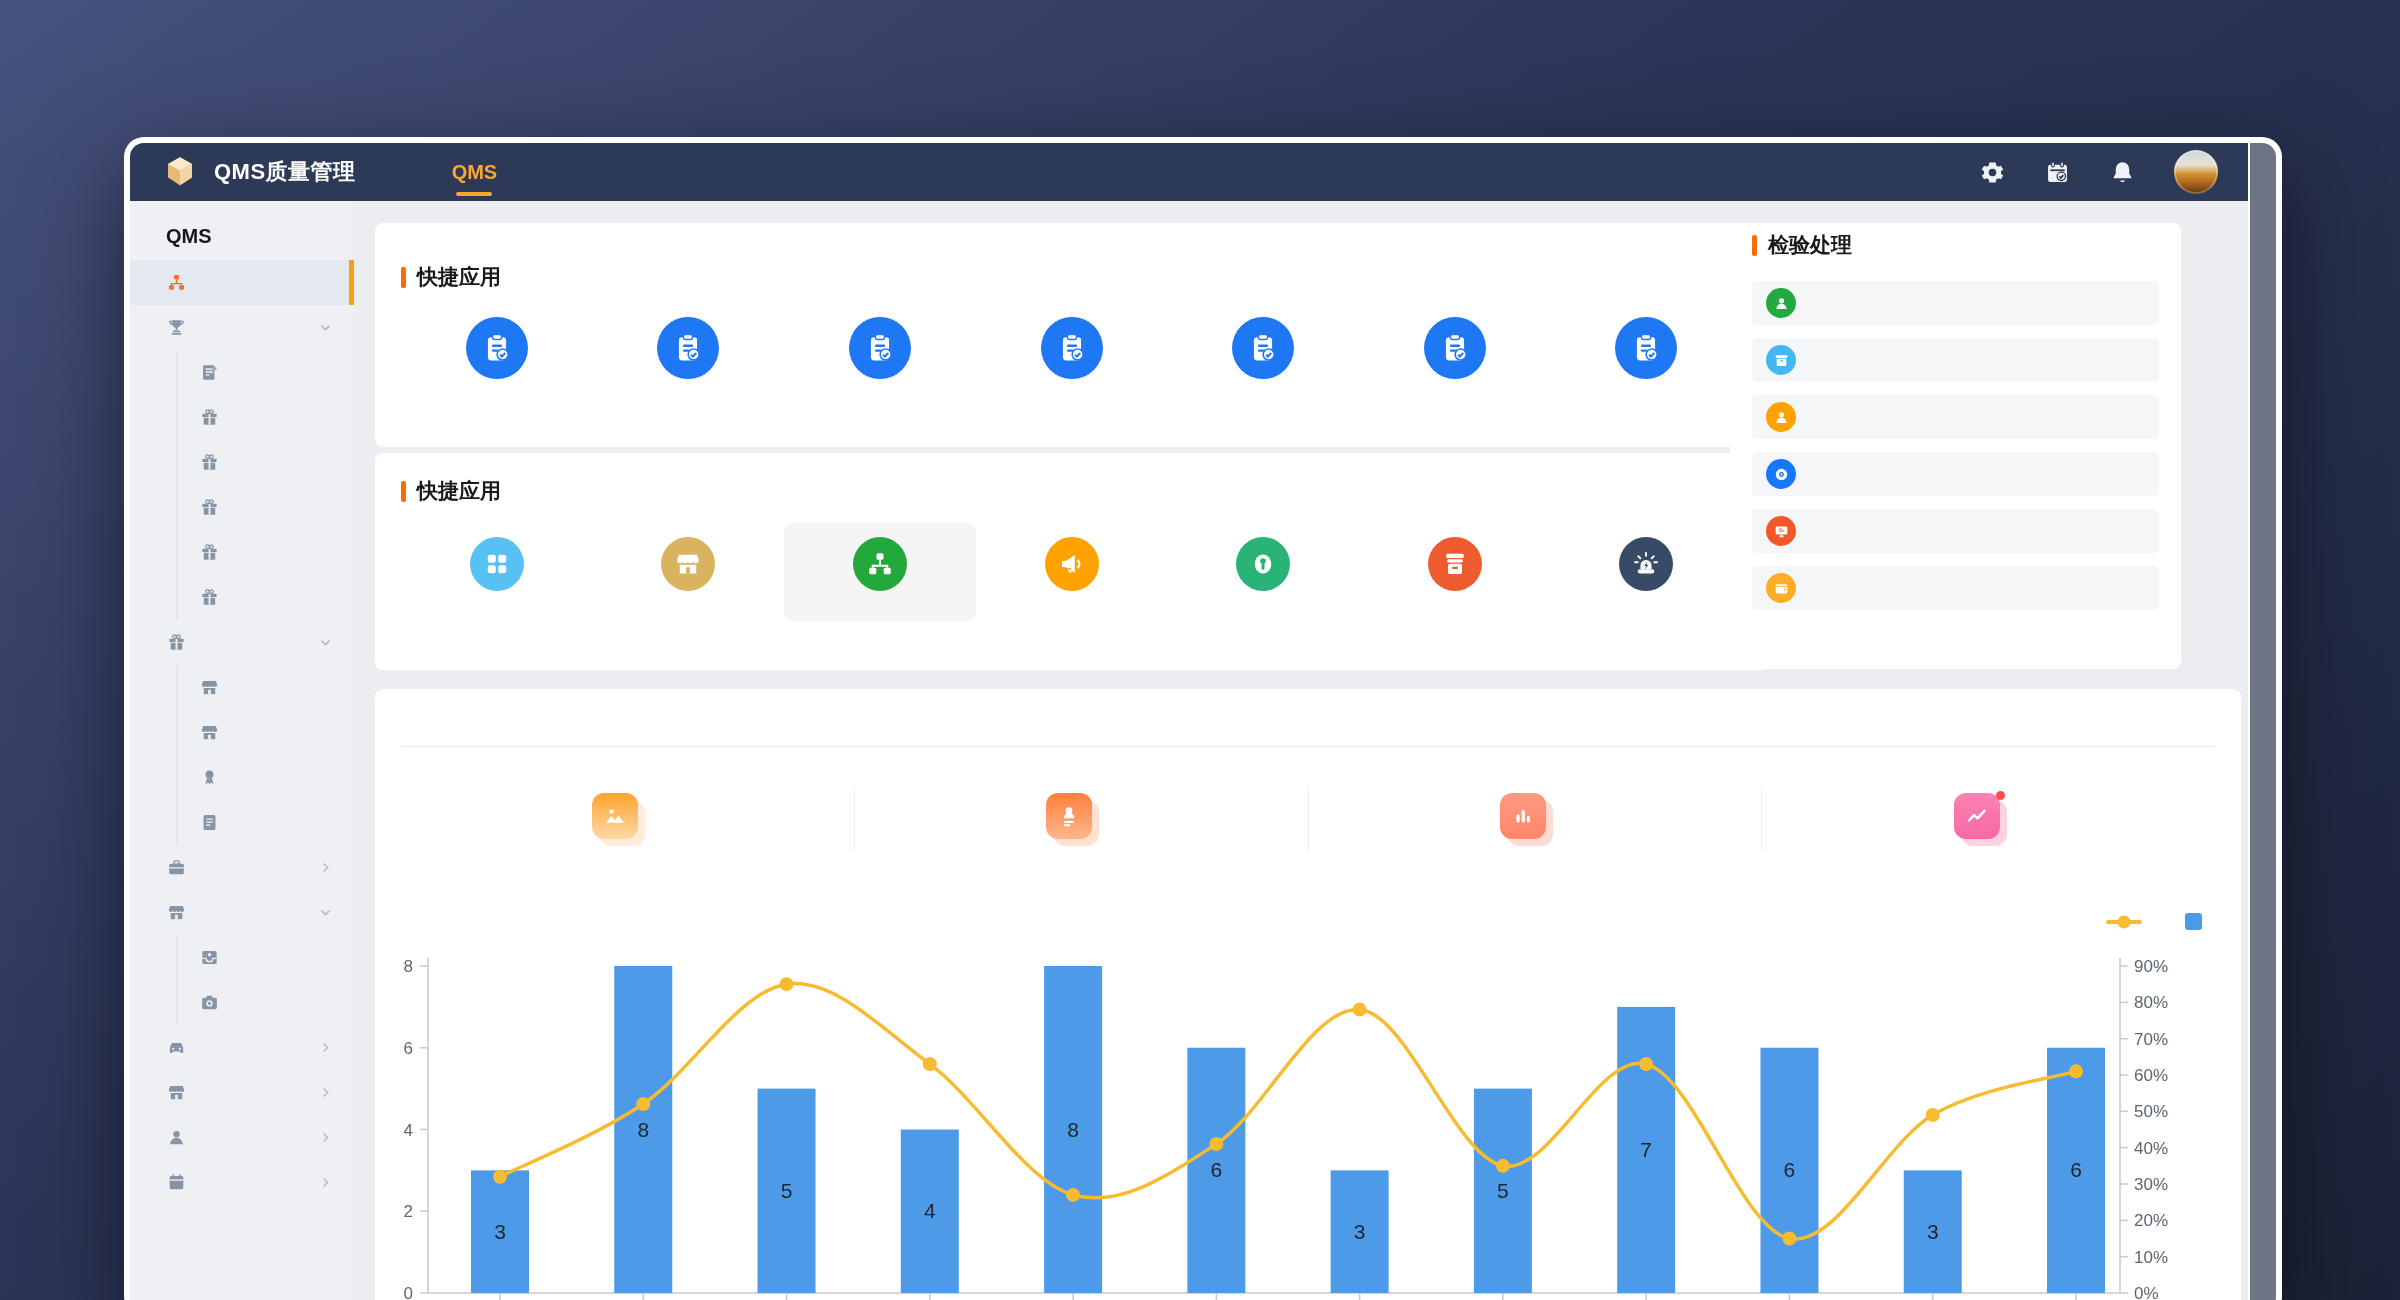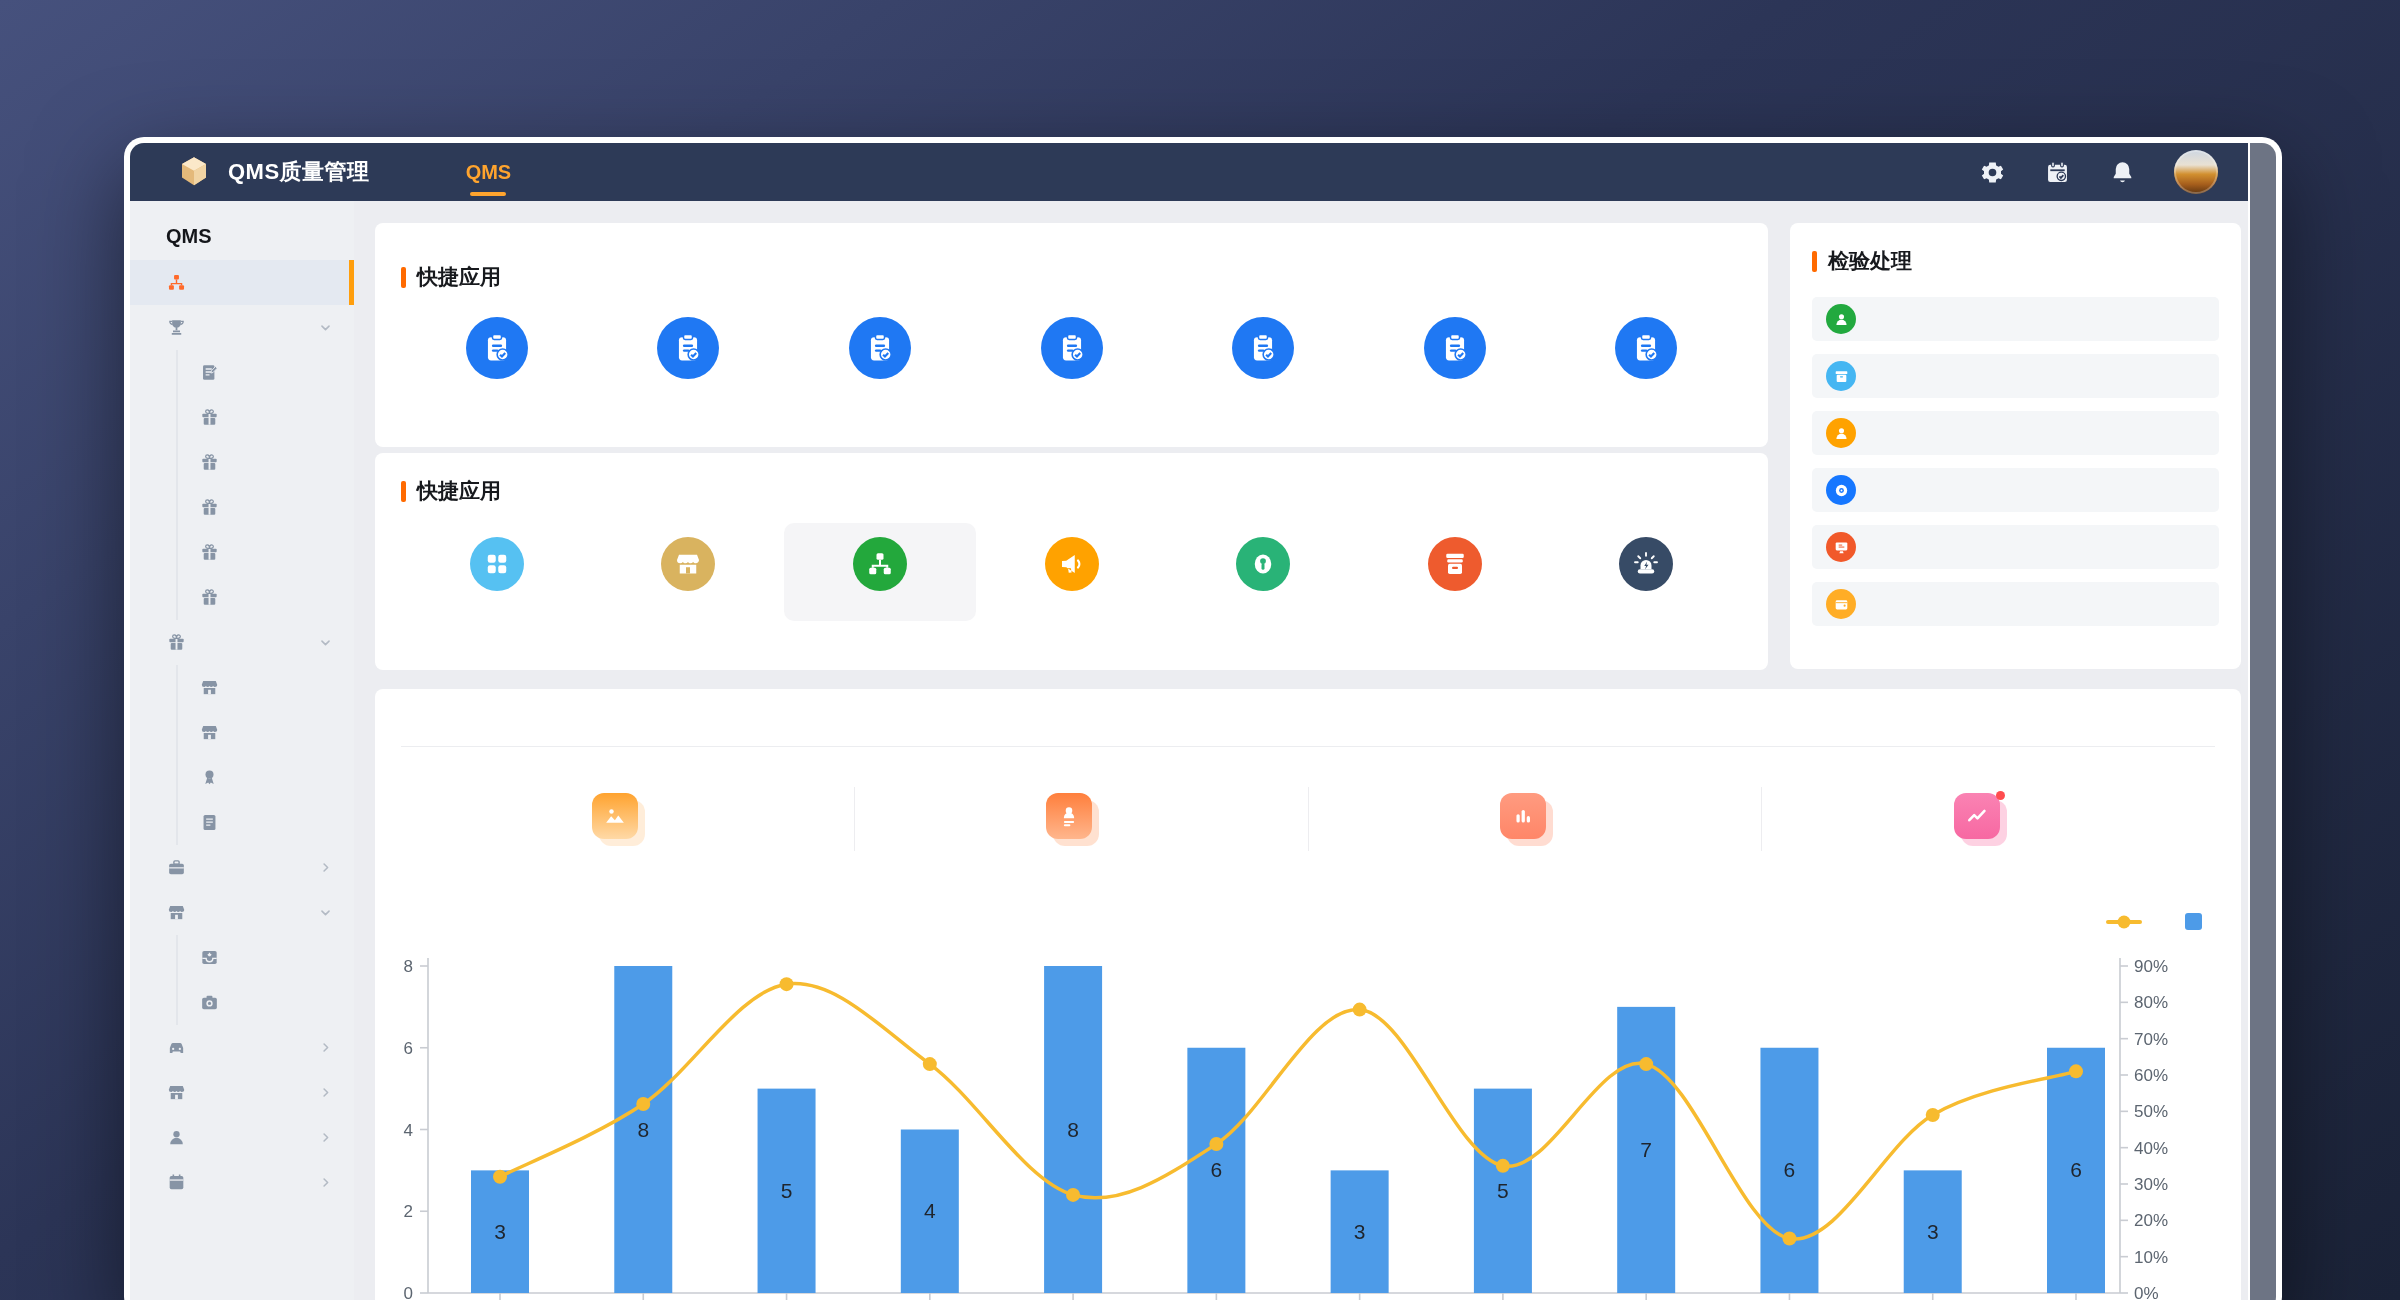--- a/index.html
+++ b/index.html
@@ -5,21 +5,21 @@
   html,body{margin:0;padding:0;width:2400px;height:1300px;overflow:hidden;
     font-family:"Liberation Sans","DejaVu Sans",sans-serif;
     background:linear-gradient(145deg,#46517d 0%,#2c3557 42%,#1b2338 100%);}
   *{box-sizing:border-box;}
   .frame{position:absolute;left:124px;top:137px;width:2158px;height:1180px;
     background:#fff;border-radius:20px;padding:6px;box-shadow:0 30px 90px rgba(0,0,0,.5);}
   .app{width:2146px;height:100%;border-radius:14px;overflow:hidden;display:flex;background:#ecedf1;}
   .main-col{width:2118px;display:flex;flex-direction:column;}
   .scrollbar{width:28px;background:#6d7484;border-left:2px solid #fff;}
   
-  .navbar{height:58px;background:#2d3a57;display:flex;align-items:center;padding:0 30px 0 46px;flex:none;}
+  .navbar{height:58px;background:#2d3a57;display:flex;align-items:center;padding:0 30px 0 32px;flex:none;}
   .logo{width:36px;height:36px;}
   .nav-title{color:#fff;font-size:22px;font-weight:bold;margin-left:16px;letter-spacing:.5px;}
   .nav-tab{position:relative;margin-left:96px;height:58px;display:flex;align-items:center;
     color:#ffa42e;font-size:20px;font-weight:bold;cursor:pointer;}
   .nav-tab::after{content:"";position:absolute;left:50%;transform:translateX(-50%);bottom:5px;
     width:36px;height:4px;border-radius:2px;background:#ffa42e;}
   .nav-actions{margin-left:auto;display:flex;align-items:center;gap:38px;}
   .nav-ic{width:27px;height:27px;cursor:pointer;}
   .nav-ic svg{width:100%;height:100%;display:block;}
   .avatar{width:44px;height:44px;border-radius:50%;cursor:pointer;overflow:hidden;
@@ -38,21 +38,21 @@
   .sb-item.active{background:#e4e9f1;border-right:5px solid #ff9e0d;}
   .sb-item.active .sic{color:#ff6a2b;}
   .sb-item .chev{position:absolute;right:20px;width:17px;height:17px;color:#b3bac4;}
   .sb-item .chev svg{width:100%;height:100%;display:block;}
   .sb-label{white-space:nowrap;overflow:hidden;}
   
   .content{flex:1;position:relative;background:#ecedf1;}
   .card{position:absolute;background:#fff;border-radius:8px;}
   .card-quick{left:21px;top:22px;width:1393px;height:224px;padding:40px 26px;}
   .card-basic{left:21px;top:252px;width:1393px;height:217px;padding:24px 26px;}
-  .card-panel{left:1436px;top:22px;width:451px;height:446px;padding:24px 22px;}
+  .card-panel{left:1376px;top:22px;width:451px;height:446px;padding:8px 22px;}
   .card-quality{left:21px;top:488px;width:1866px;height:652px;}
   .sec-title{display:flex;align-items:center;gap:11px;font-size:21px;font-weight:bold;color:#17191d;}
   .sec-title::before{content:"";width:5px;height:21px;border-radius:2px;background:#ff6a00;}
   
   .qa-row{display:flex;margin-top:26px;}
   .qa-item{flex:1;display:flex;flex-direction:column;align-items:center;cursor:pointer;}
   .qa-circle{width:62px;height:62px;border-radius:50%;display:flex;align-items:center;justify-content:center;}
   .qa-circle svg{width:34px;height:34px;}
   .qa-label{margin-top:15px;font-size:19px;font-weight:600;color:#2b2f36;}
   

